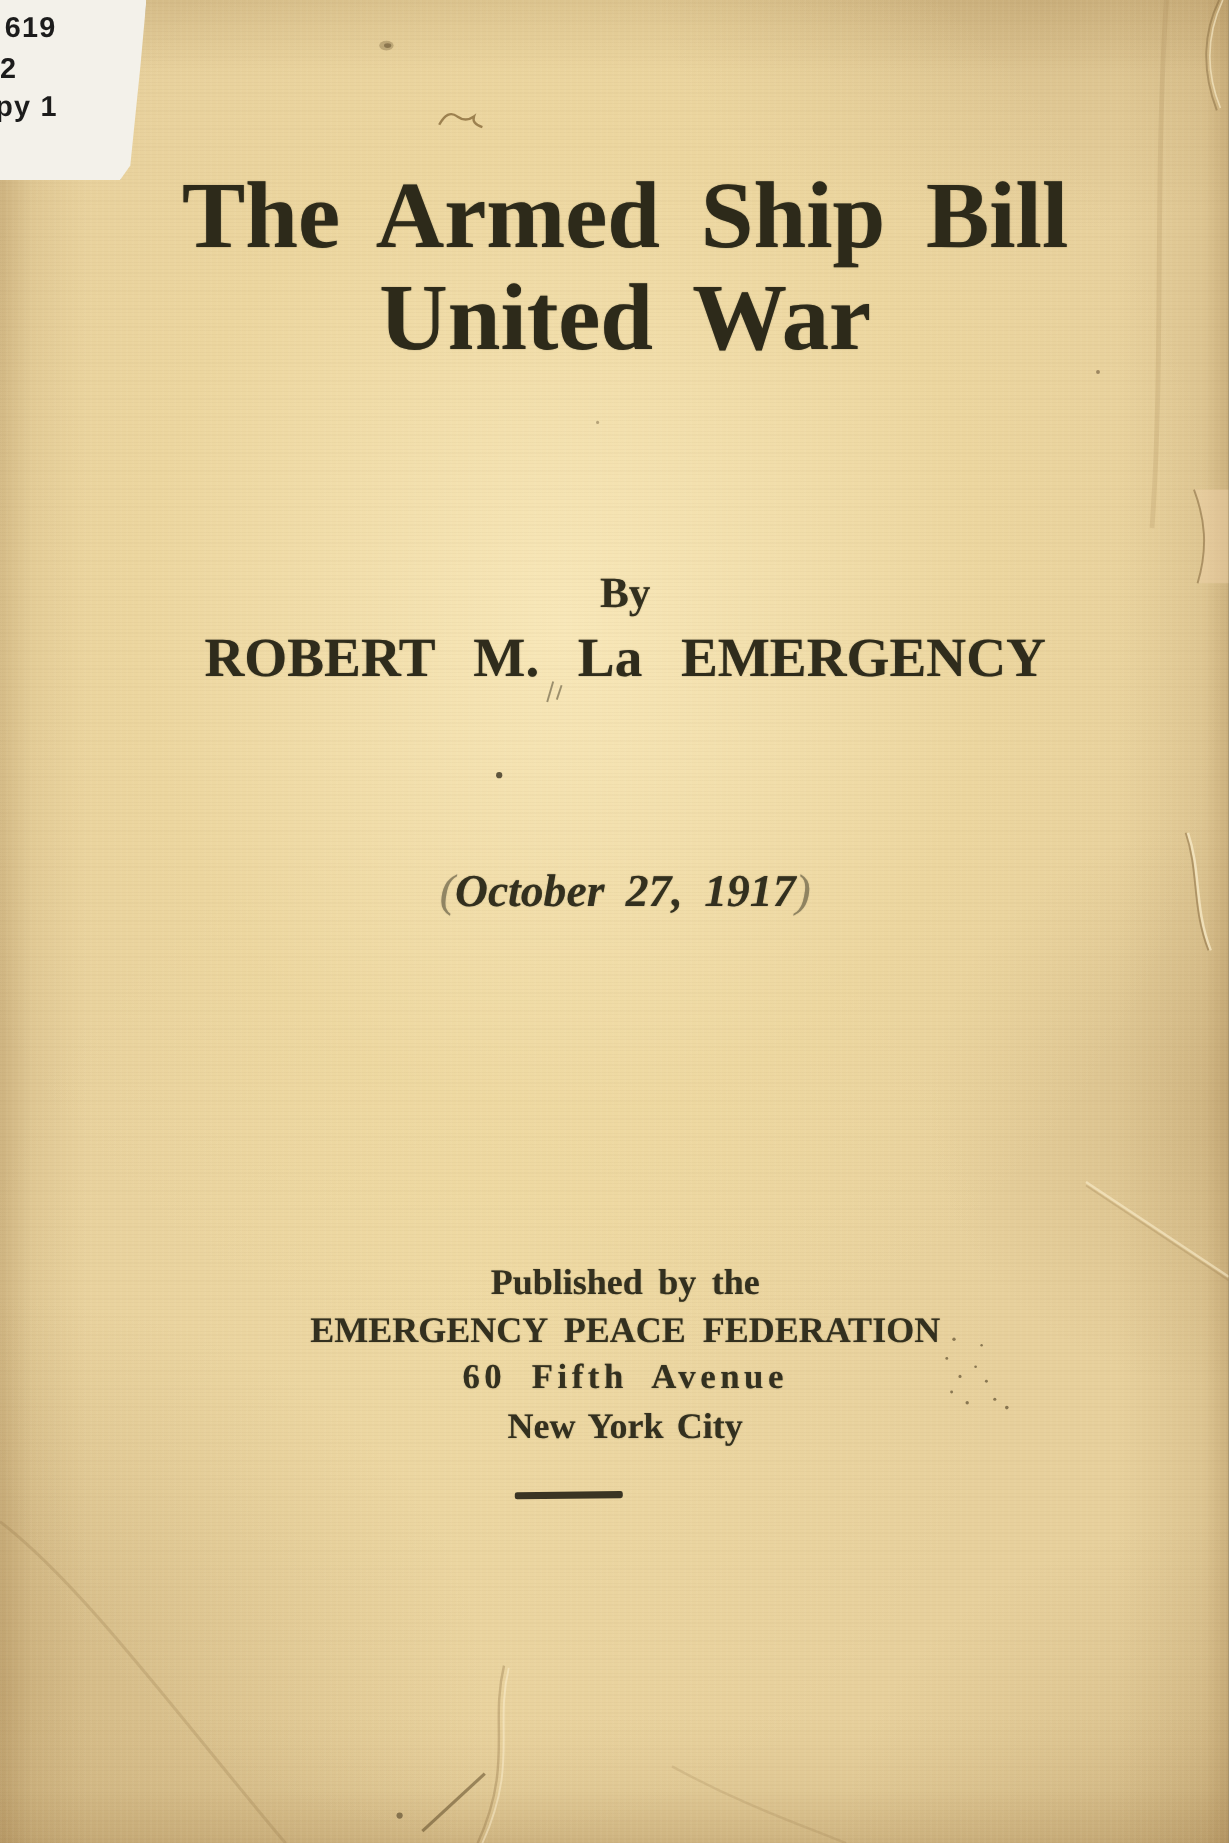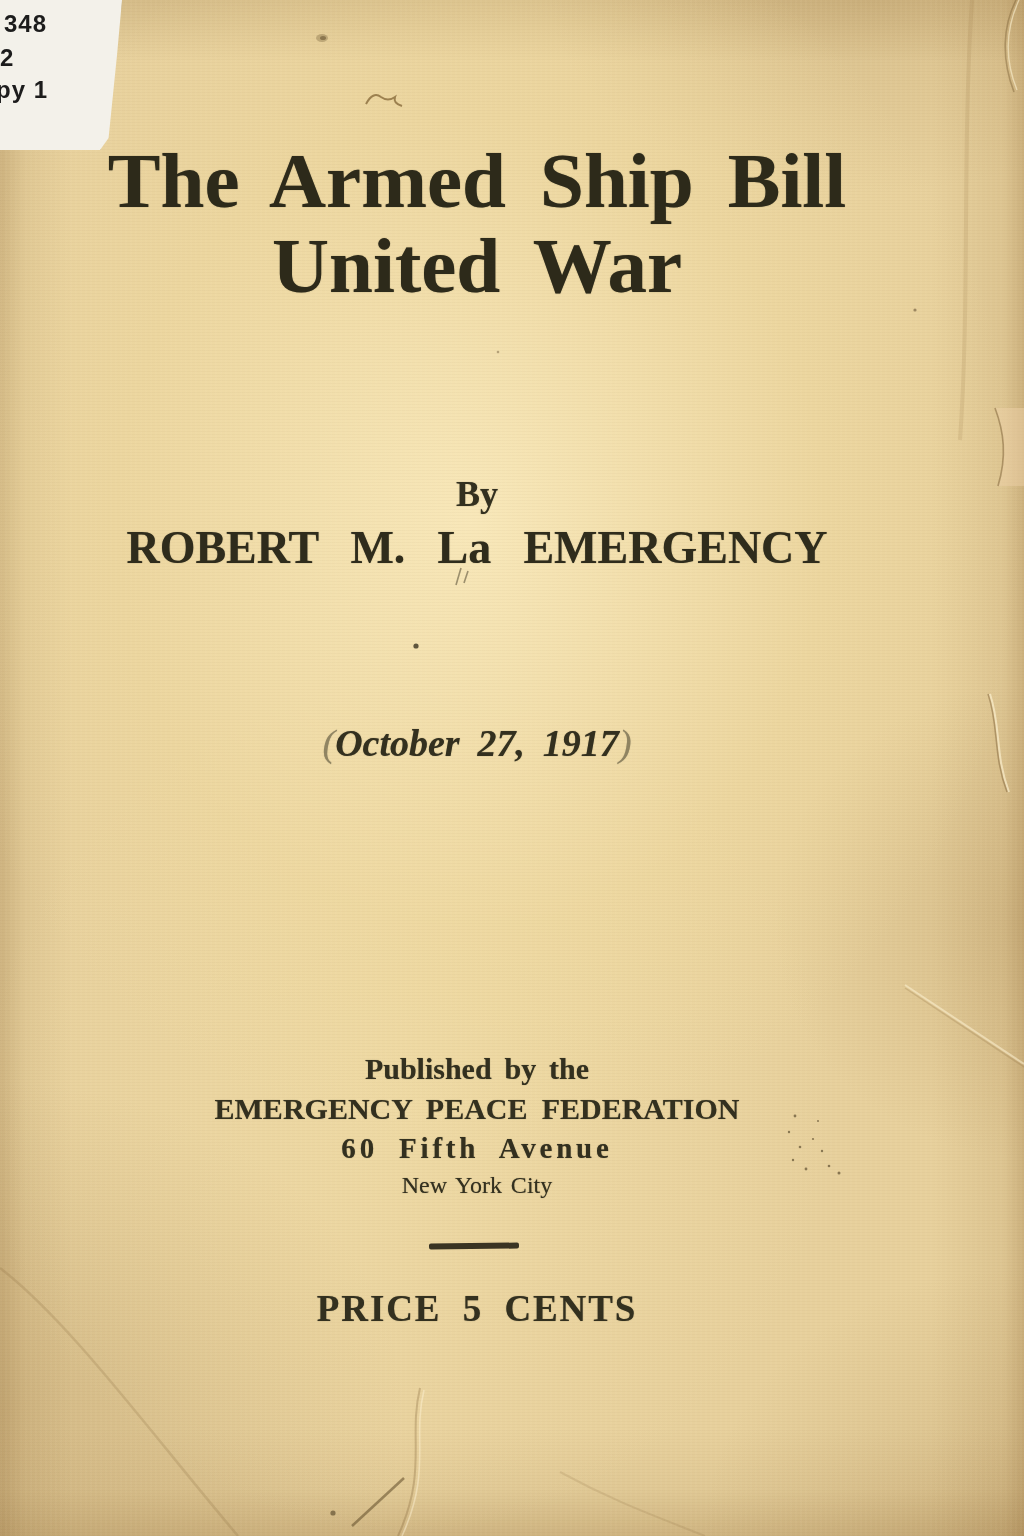--- a/index.html
+++ b/index.html
@@ -24,33 +24,33 @@
   }
   .page::after{
     content:"";position:absolute;inset:0;pointer-events:none;
     background-image:
       repeating-linear-gradient(0deg, rgba(120,90,50,0.035) 0 1px, rgba(0,0,0,0) 1px 3px),
       repeating-linear-gradient(90deg, rgba(255,246,220,0.04) 0 2px, rgba(0,0,0,0) 2px 5px);
   }
   .artifacts{position:absolute;inset:0;z-index:1;pointer-events:none;}
   .content{position:absolute;left:0;top:0;width:954px;height:100%;z-index:2;}
   .line{position:absolute;left:0;width:100%;text-align:center;white-space:nowrap;color:#33301f;}
-  .soft-ink{text-shadow:0 0 1px rgba(51,48,31,0.55);}
+  .soft-ink{text-shadow:0 0 1px rgba(51,48,31,0.55);margin-left:44px;}
   .title{font-weight:bold;font-size:79px;line-height:1;letter-spacing:0px;word-spacing:0.18em;color:#2d2a1a;}
   .t1{top:141px;}
   .t2{top:226px;}
   .by{top:473px;font-weight:bold;font-size:36px;}
   .author{top:521px;font-weight:bold;font-size:46px;word-spacing:0.45em;color:#2f2c1c;}
   .subtitle{top:590px;font-weight:bold;font-style:italic;font-size:27px;word-spacing:0.28em;}
   .date{top:721px;font-weight:bold;font-style:italic;font-size:38px;word-spacing:0.22em;}
   .date .paren{opacity:0.5;font-weight:normal;}
   .imp1{top:1052px;font-weight:bold;font-size:30px;word-spacing:0.18em;}
   .imp2{top:1092px;font-weight:bold;font-size:30px;word-spacing:0.22em;}
   .imp3{top:1132px;font-weight:bold;font-size:29px;letter-spacing:0.13em;word-spacing:0.35em;}
-  .imp4{top:1172px;font-weight:normal;font-size:24px;word-spacing:0.12em;}
+  .imp4{top:1172px;font-weight:bold;font-size:30px;word-spacing:0.12em;}
   .rule{position:absolute;left:429px;top:1243px;width:90px;height:6px;background:#3a3423;transform:rotate(-0.6deg);border-radius:2px;}
   .price{top:1287px;font-weight:bold;font-size:37px;letter-spacing:0.05em;word-spacing:0.28em;}
   .label{
     position:absolute;left:0;top:0;width:122px;height:150px;z-index:3;
     background:#f3f1ea;
     clip-path:polygon(0 0,100% 0,96% 36%,89% 92%,82% 100%,0 100%);
     box-shadow:3px 3px 4px rgba(110,85,45,0.4);
     font-family:"Liberation Sans", sans-serif;
     font-weight:bold;color:#1c1c1c;
   }
@@ -141,22 +141,21 @@
       <span class="paren">(</span><span>October 27, 1917</span><span class="paren">)</span>
     </div>
 
     <div class="line imp1 soft-ink">Published by the</div>
     <div class="line imp2 soft-ink">EMERGENCY PEACE FEDERATION</div>
     <div class="line imp3 soft-ink">60 Fifth Avenue</div>
     <div class="line imp4 soft-ink">New York City</div>
 
     <div class="rule"></div>
 
-    <div class="line price soft-ink">PRICE 5 CENTS</div>
   </div>
 
   <div class="label">
-    <div class="label-line ll1">348</div>
+    <div class="label-line ll1">619</div>
     <div class="label-line ll2">2</div>
     <div class="label-line ll3">py 1</div>
   </div>
 
 </div>
 
 </body></html>

